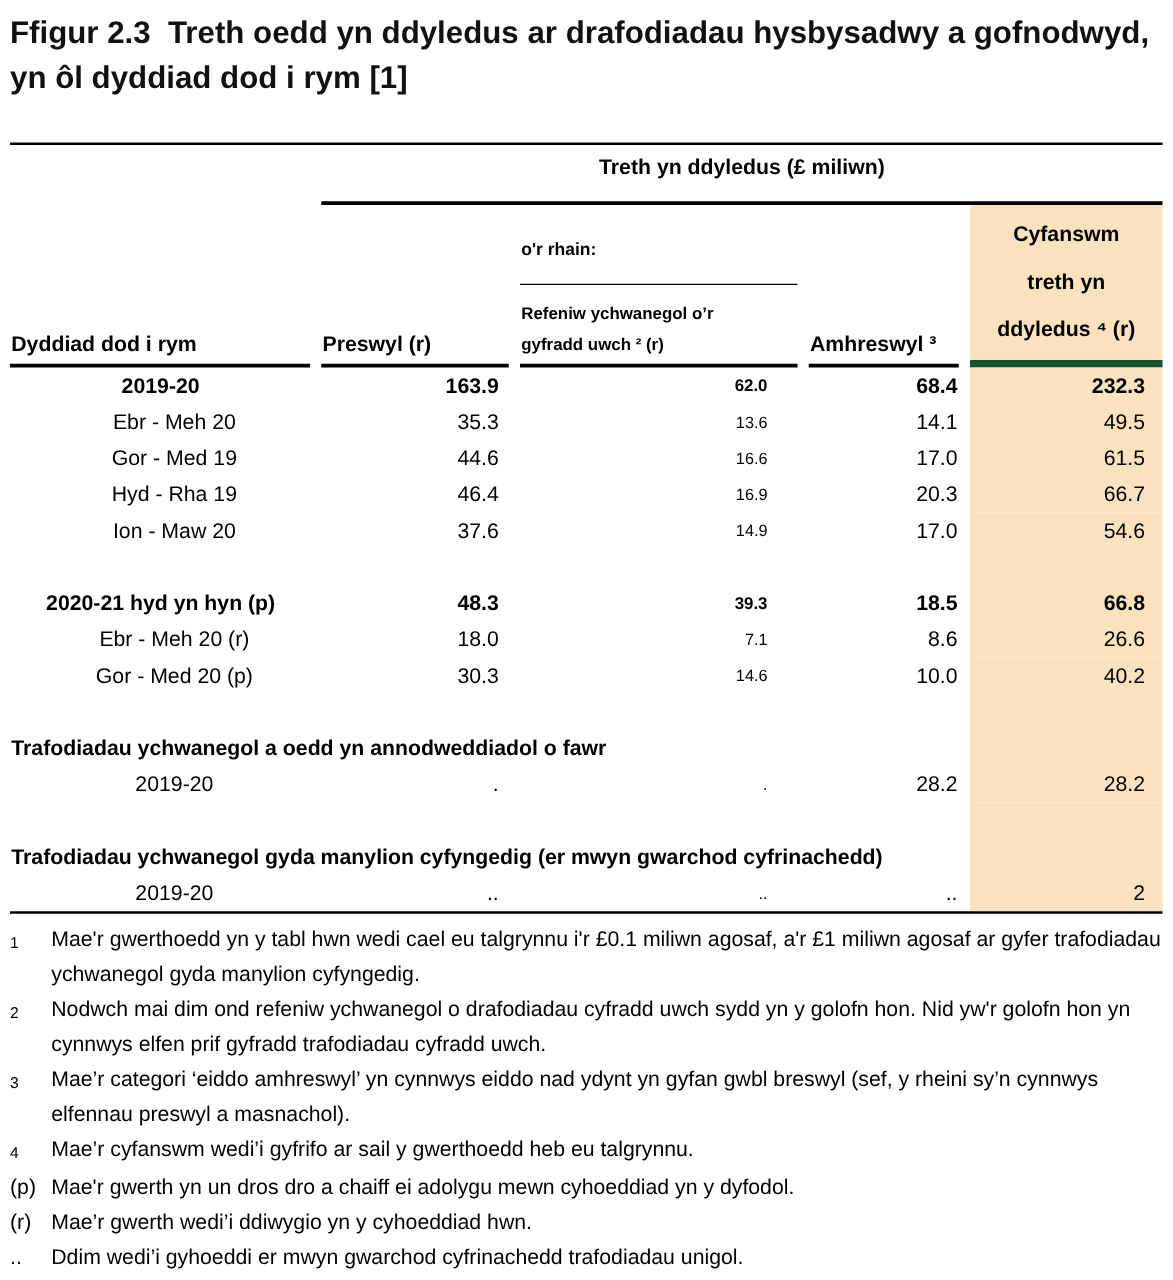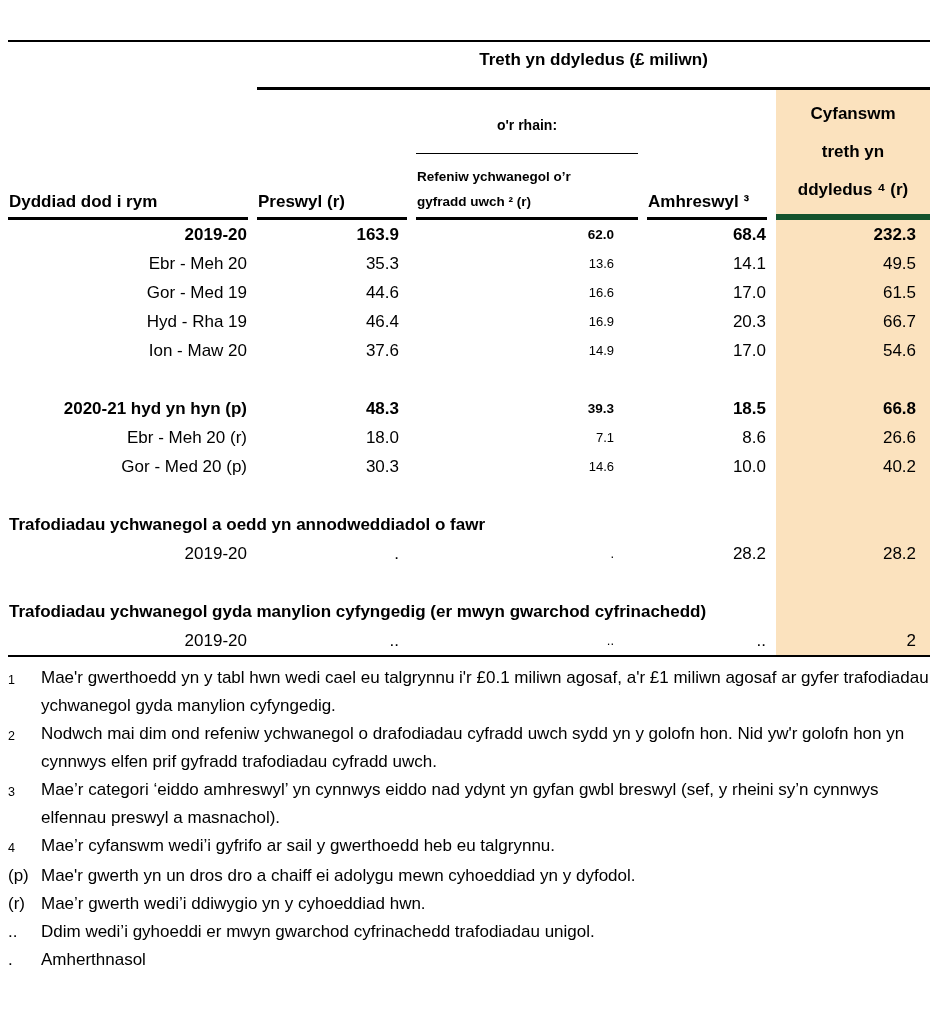--- a/index.html
+++ b/index.html
@@ -33,41 +33,41 @@
   }
   td { overflow: hidden; }
 
   
   .group-head {
     text-align: center; font-weight: bold; font-size: 17px;
     vertical-align: bottom; padding-bottom: 17px; height: 27px;
     border-bottom: 3px solid #000;
   }
   .ofwhich {
-    text-align: center; font-weight: bold; font-size: 14px;
+    text-align: left; font-weight: bold; font-size: 14px;
     vertical-align: bottom; padding-bottom: 20px; height: 42px;
     border-bottom: 1.5px solid #000;
   }
   .th {
     font-weight: bold; font-size: 17px; text-align: left;
     vertical-align: bottom; padding-bottom: 5px;
     border-bottom: 3px solid #000; height: 57px;
   }
   .th.refeniw { font-size: 13.5px; line-height: 25px; padding-bottom: 3px; }
   .total-head {
     font-weight: bold; font-size: 17px; text-align: center;
     vertical-align: middle; line-height: 38px;
     border-bottom: 6px solid #14532d;
   }
   .hl { background: var(--hl, #fbe2be); }
 
   
   .data-row td { line-height: 27px; font-size: 17px; white-space: nowrap; }
   .data-row.bold td { font-weight: bold; }
-  td.label { text-align: right; padding-left: 2px; }
+  td.label { text-align: center; padding-left: 2px; }
   td.label.indent { padding-left: 24px; }
   td.num { text-align: right; }
   td.num.c0 { padding-right: 8px; }
   td.num.c1 { font-size: 13px; padding-right: 24px; }
   td.num.c2 { padding-right: 1px; }
   td.num.c3 { padding-right: 14px; margin-top: 12px; }
   .data-row.bold td.num.c1 { font-size: 13.5px; }
 
   tr.spacer td { height: 27px; }
   .section-row td { line-height: 27px; }
@@ -79,20 +79,21 @@
   .footnote { display: flex; line-height: 28px; font-size: 17px; }
   .fn-marker { flex: none; width: 33px; }
   .fn-marker.sup { font-size: 12.5px; padding-top: 2px; line-height: 28px; }
   .fn-text { flex: 1; }
 </style>
 </head>
 <body>
 
 <div class="page">
 
+  <h1 class="title">Ffigur 2.3  Treth oedd yn ddyledus ar drafodiadau hysbysadwy a gofnodwyd, yn ôl dyddiad dod i rym [1]</h1>
 
   <div class="rule-top"></div>
 
   <table class="data">
     <colgroup>
       <col style="width:240px">
         <col style="width:150px">
         <col style="width:222px">
         <col style="width:120px">
         <col style="width:154px">

